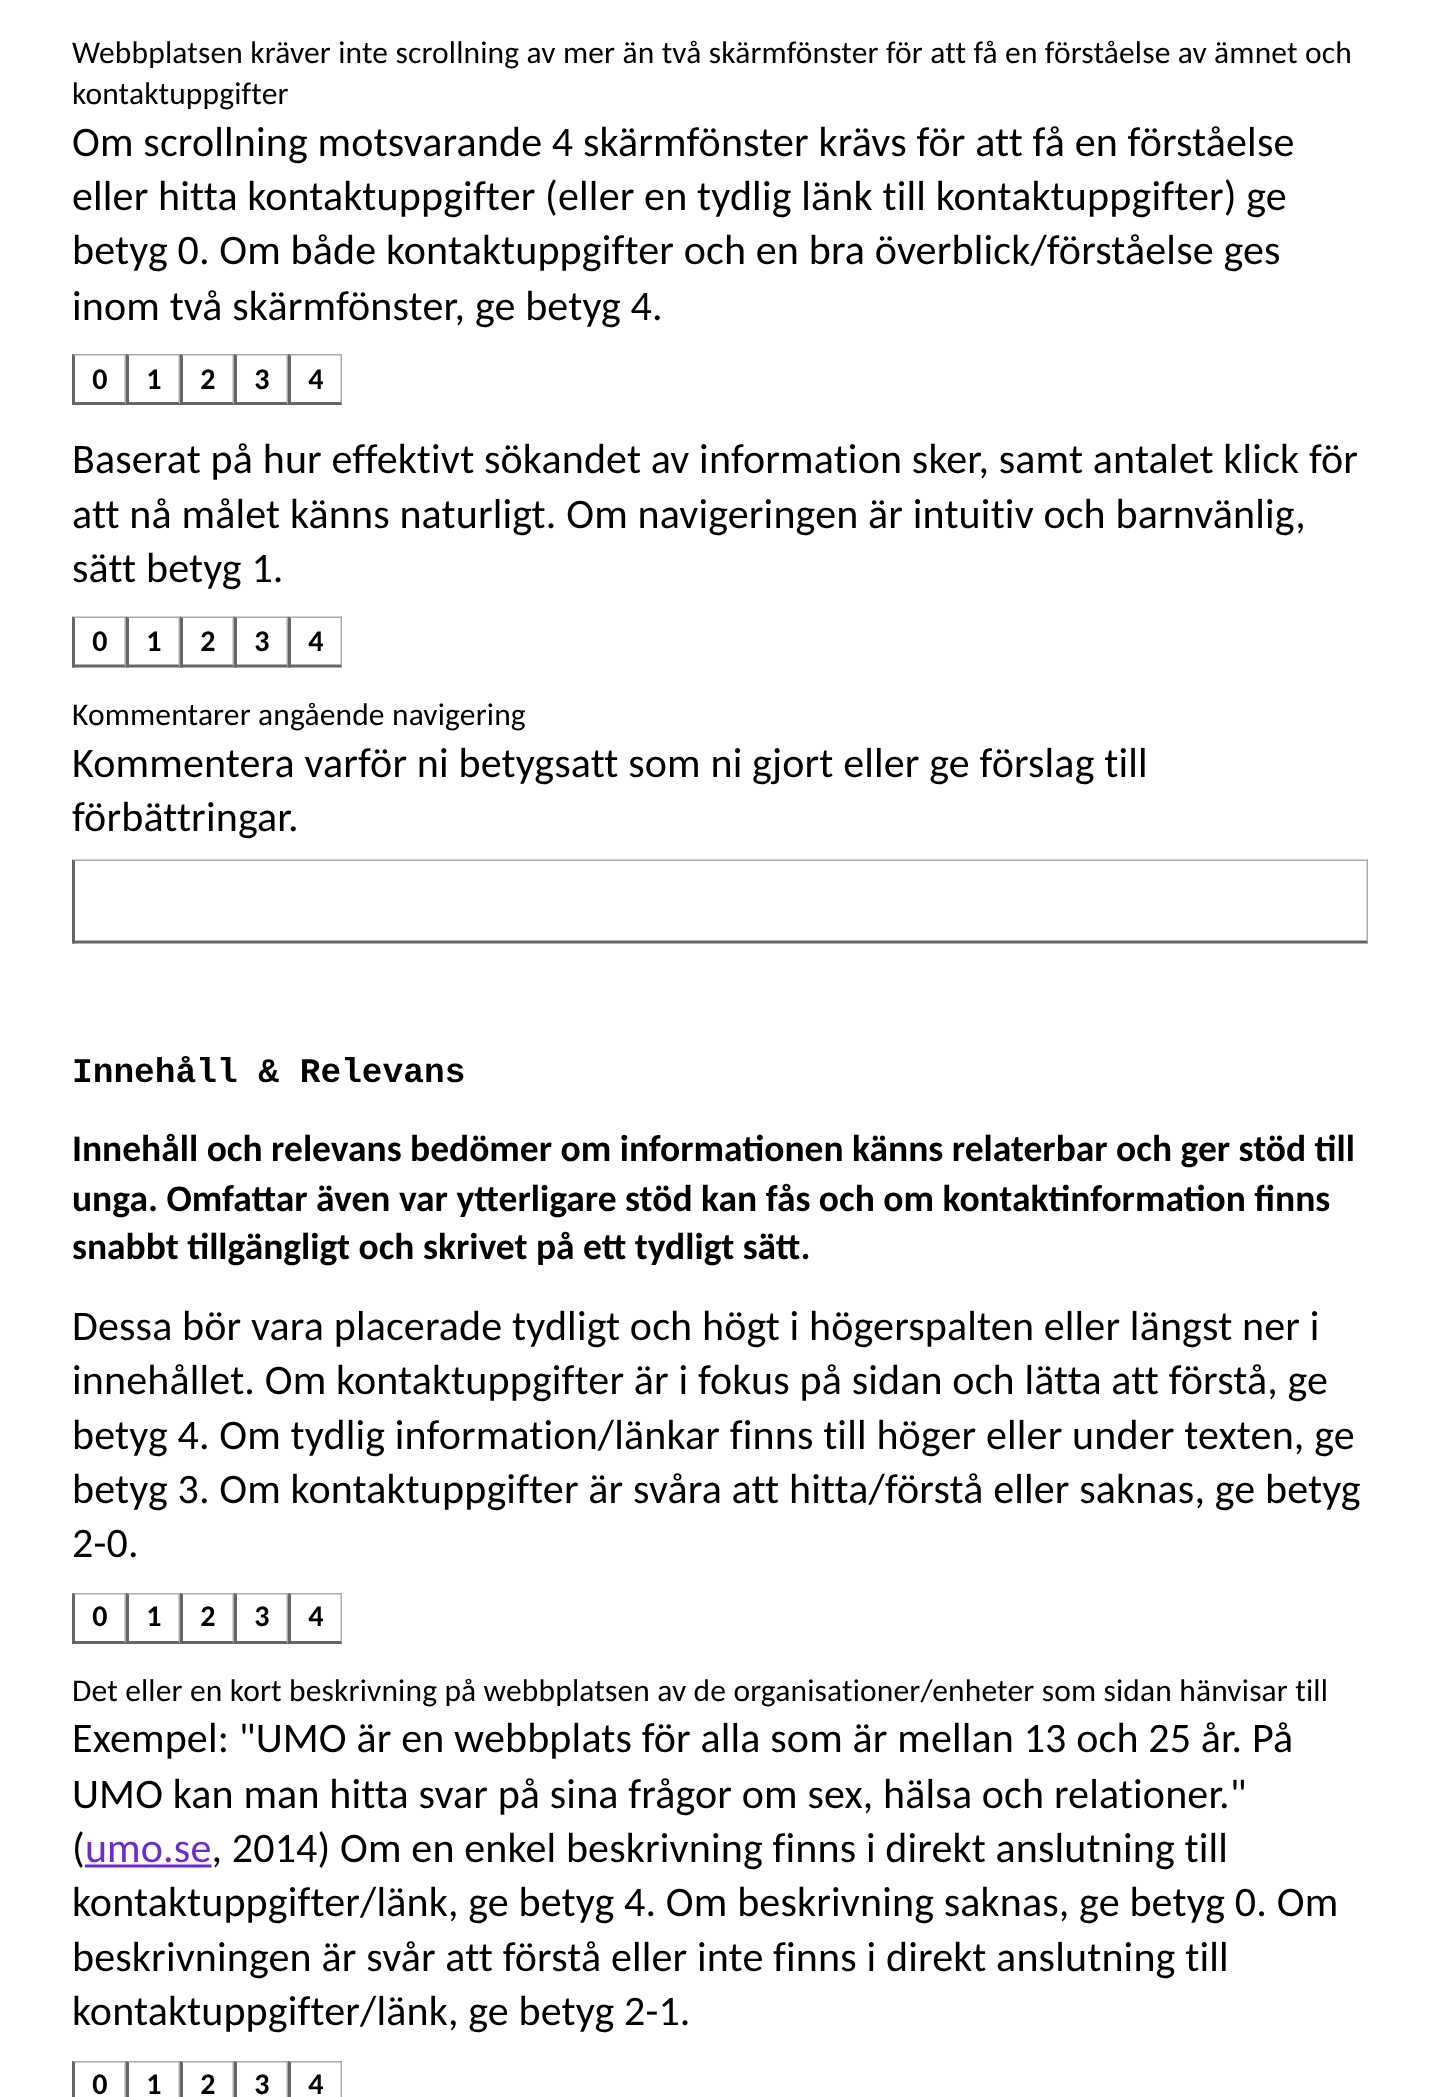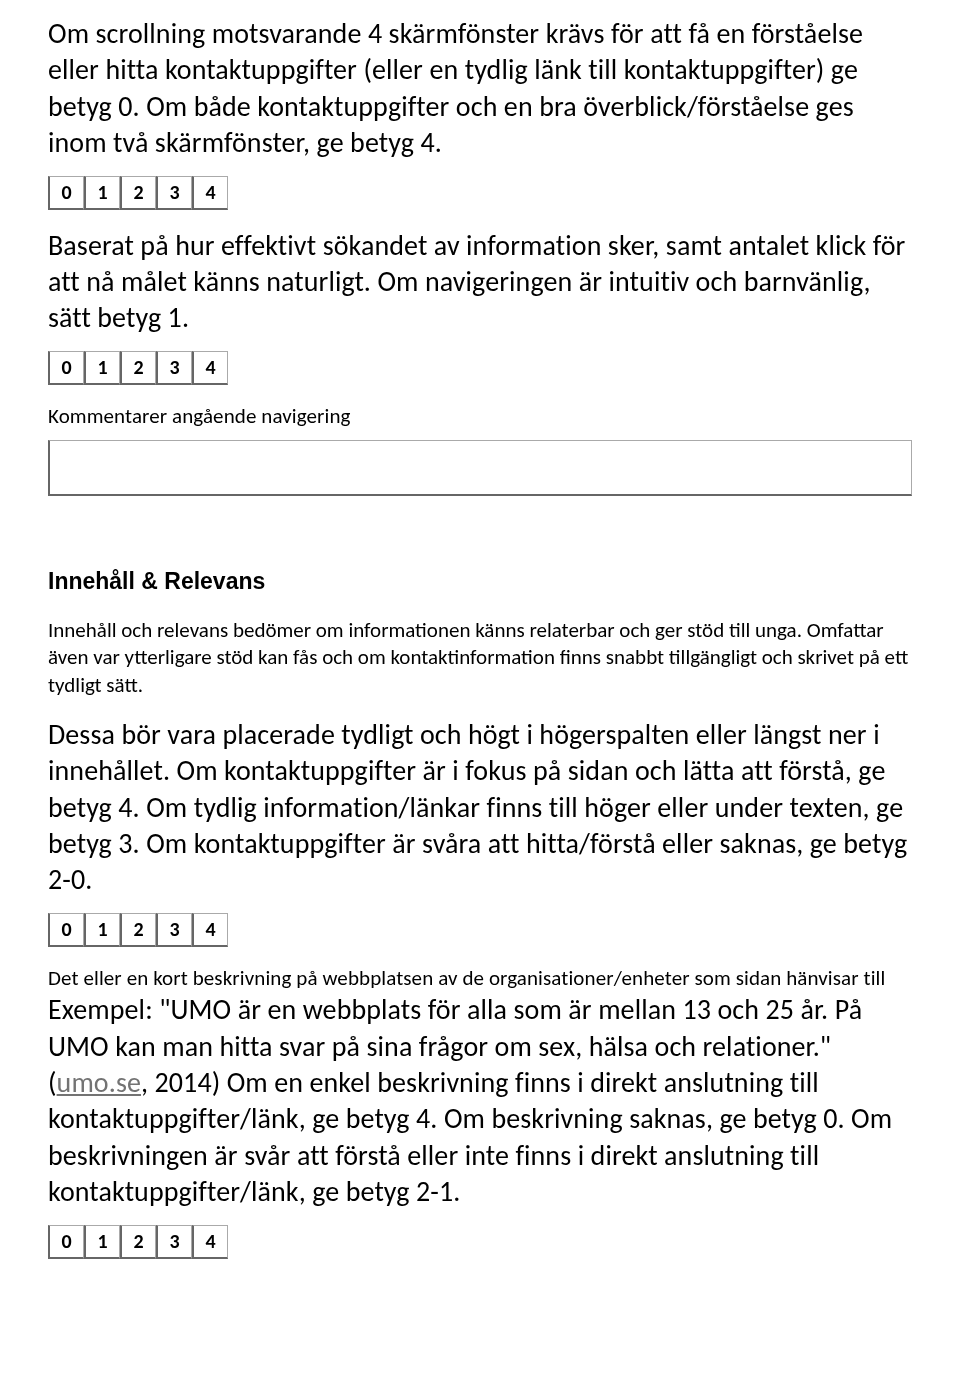--- a/index.html
+++ b/index.html
@@ -56,40 +56,42 @@
       border-left: 2px solid #666;
       margin-top: 10px;
       margin-bottom: 36px;
       background: #fff;
       font-size: 20px;
       padding: 4px 6px;
       resize: none;
       font-family: inherit;
     }
     .h2 {
-      font-family: Liberation Sans, sans-serif;
+      font-family: Liberation Mono, monospace;
       font-size: 23px;
       font-weight: 700;
       margin-top: 32px;
       margin-bottom: 22px;
     }
     .intro-para {
-      font-size: 21px;
+      font-size: 25px;
       line-height: 1.3;
       margin-bottom: 18px;
+      font-weight: bold;
     }
     .link-style {
       text-decoration: underline;
-      color: #737373;
+      color: #6d28d9;
     }
   </style>
 </head>
 <body>
 
 <div class="section-block" style="margin-top:0;">
+  <div class="question-title">Webbplatsen kräver inte scrollning av mer än två skärmfönster för att få en förståelse av ämnet och kontaktuppgifter</div>
   <div class="question-desc">Om scrollning motsvarande 4 skärmfönster krävs för att få en förståelse eller hitta kontaktuppgifter (eller en tydlig länk till kontaktuppgifter) ge betyg 0. Om både kontaktuppgifter och en bra överblick/förståelse ges inom två skärmfönster, ge betyg 4.</div>
   <table class="rating-table">
     <tbody>
         <tr>
       <td>0</td>
       <td>1</td>
       <td>2</td>
       <td>3</td>
       <td>4</td>
     </tr>
@@ -107,20 +109,21 @@
       <td>2</td>
       <td>3</td>
       <td>4</td>
     </tr>
   </tbody>
     </table>
 </div>
 
 <div class="section-block">
   <div class="question-title">Kommentarer angående navigering</div>
+  <div class="question-desc">Kommentera varför ni betygsatt som ni gjort eller ge förslag till förbättringar.</div>
   <textarea class="comment-box" style=""></textarea>
 </div>
 
 <div class="h2">Innehåll &amp; Relevans</div>
 <div class="intro-para">Innehåll och relevans bedömer om informationen känns relaterbar och ger stöd till unga. Omfattar även var ytterligare stöd kan fås och om kontaktinformation finns snabbt tillgängligt och skrivet på ett tydligt sätt.</div>
 
 <div class="section-block">
   <div class="question-desc">Dessa bör vara placerade tydligt och högt i högerspalten eller längst ner i innehållet. Om kontaktuppgifter är i fokus på sidan och lätta att förstå, ge betyg 4. Om tydlig information/länkar finns till höger eller under texten, ge betyg 3. Om kontaktuppgifter är svåra att hitta/förstå eller saknas, ge betyg 2-0.</div>
   <table class="rating-table">
     <tbody>

